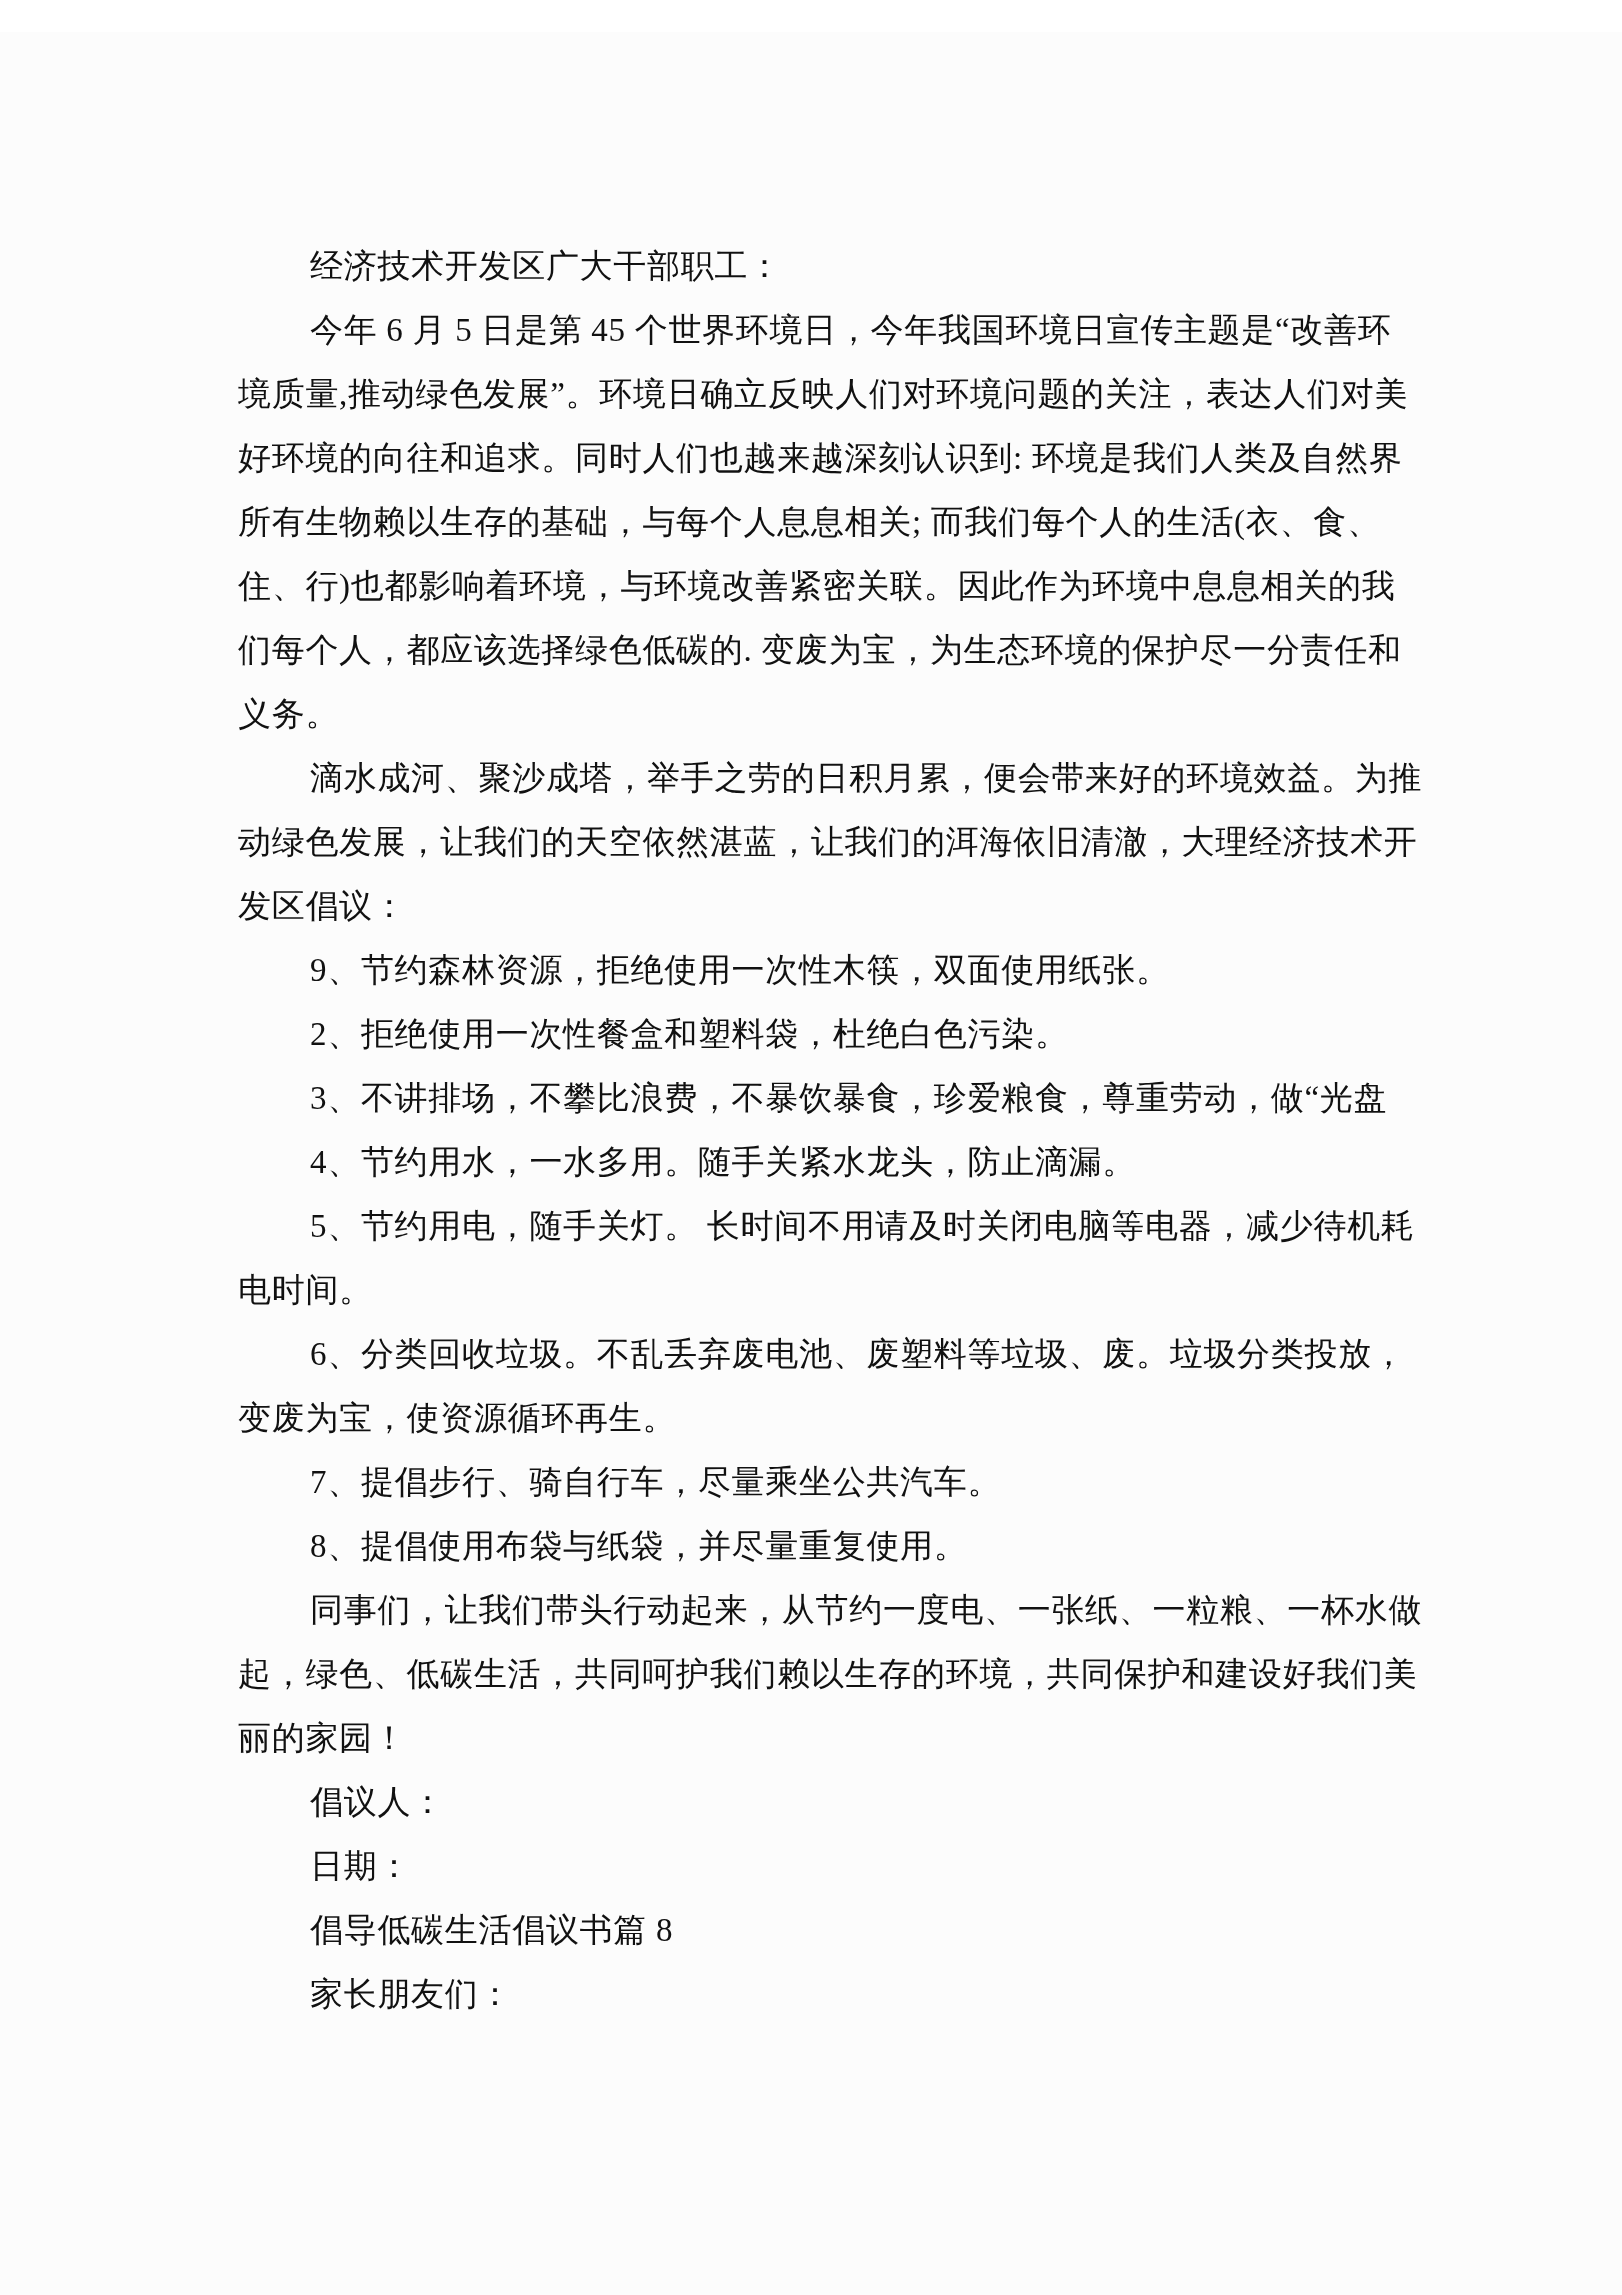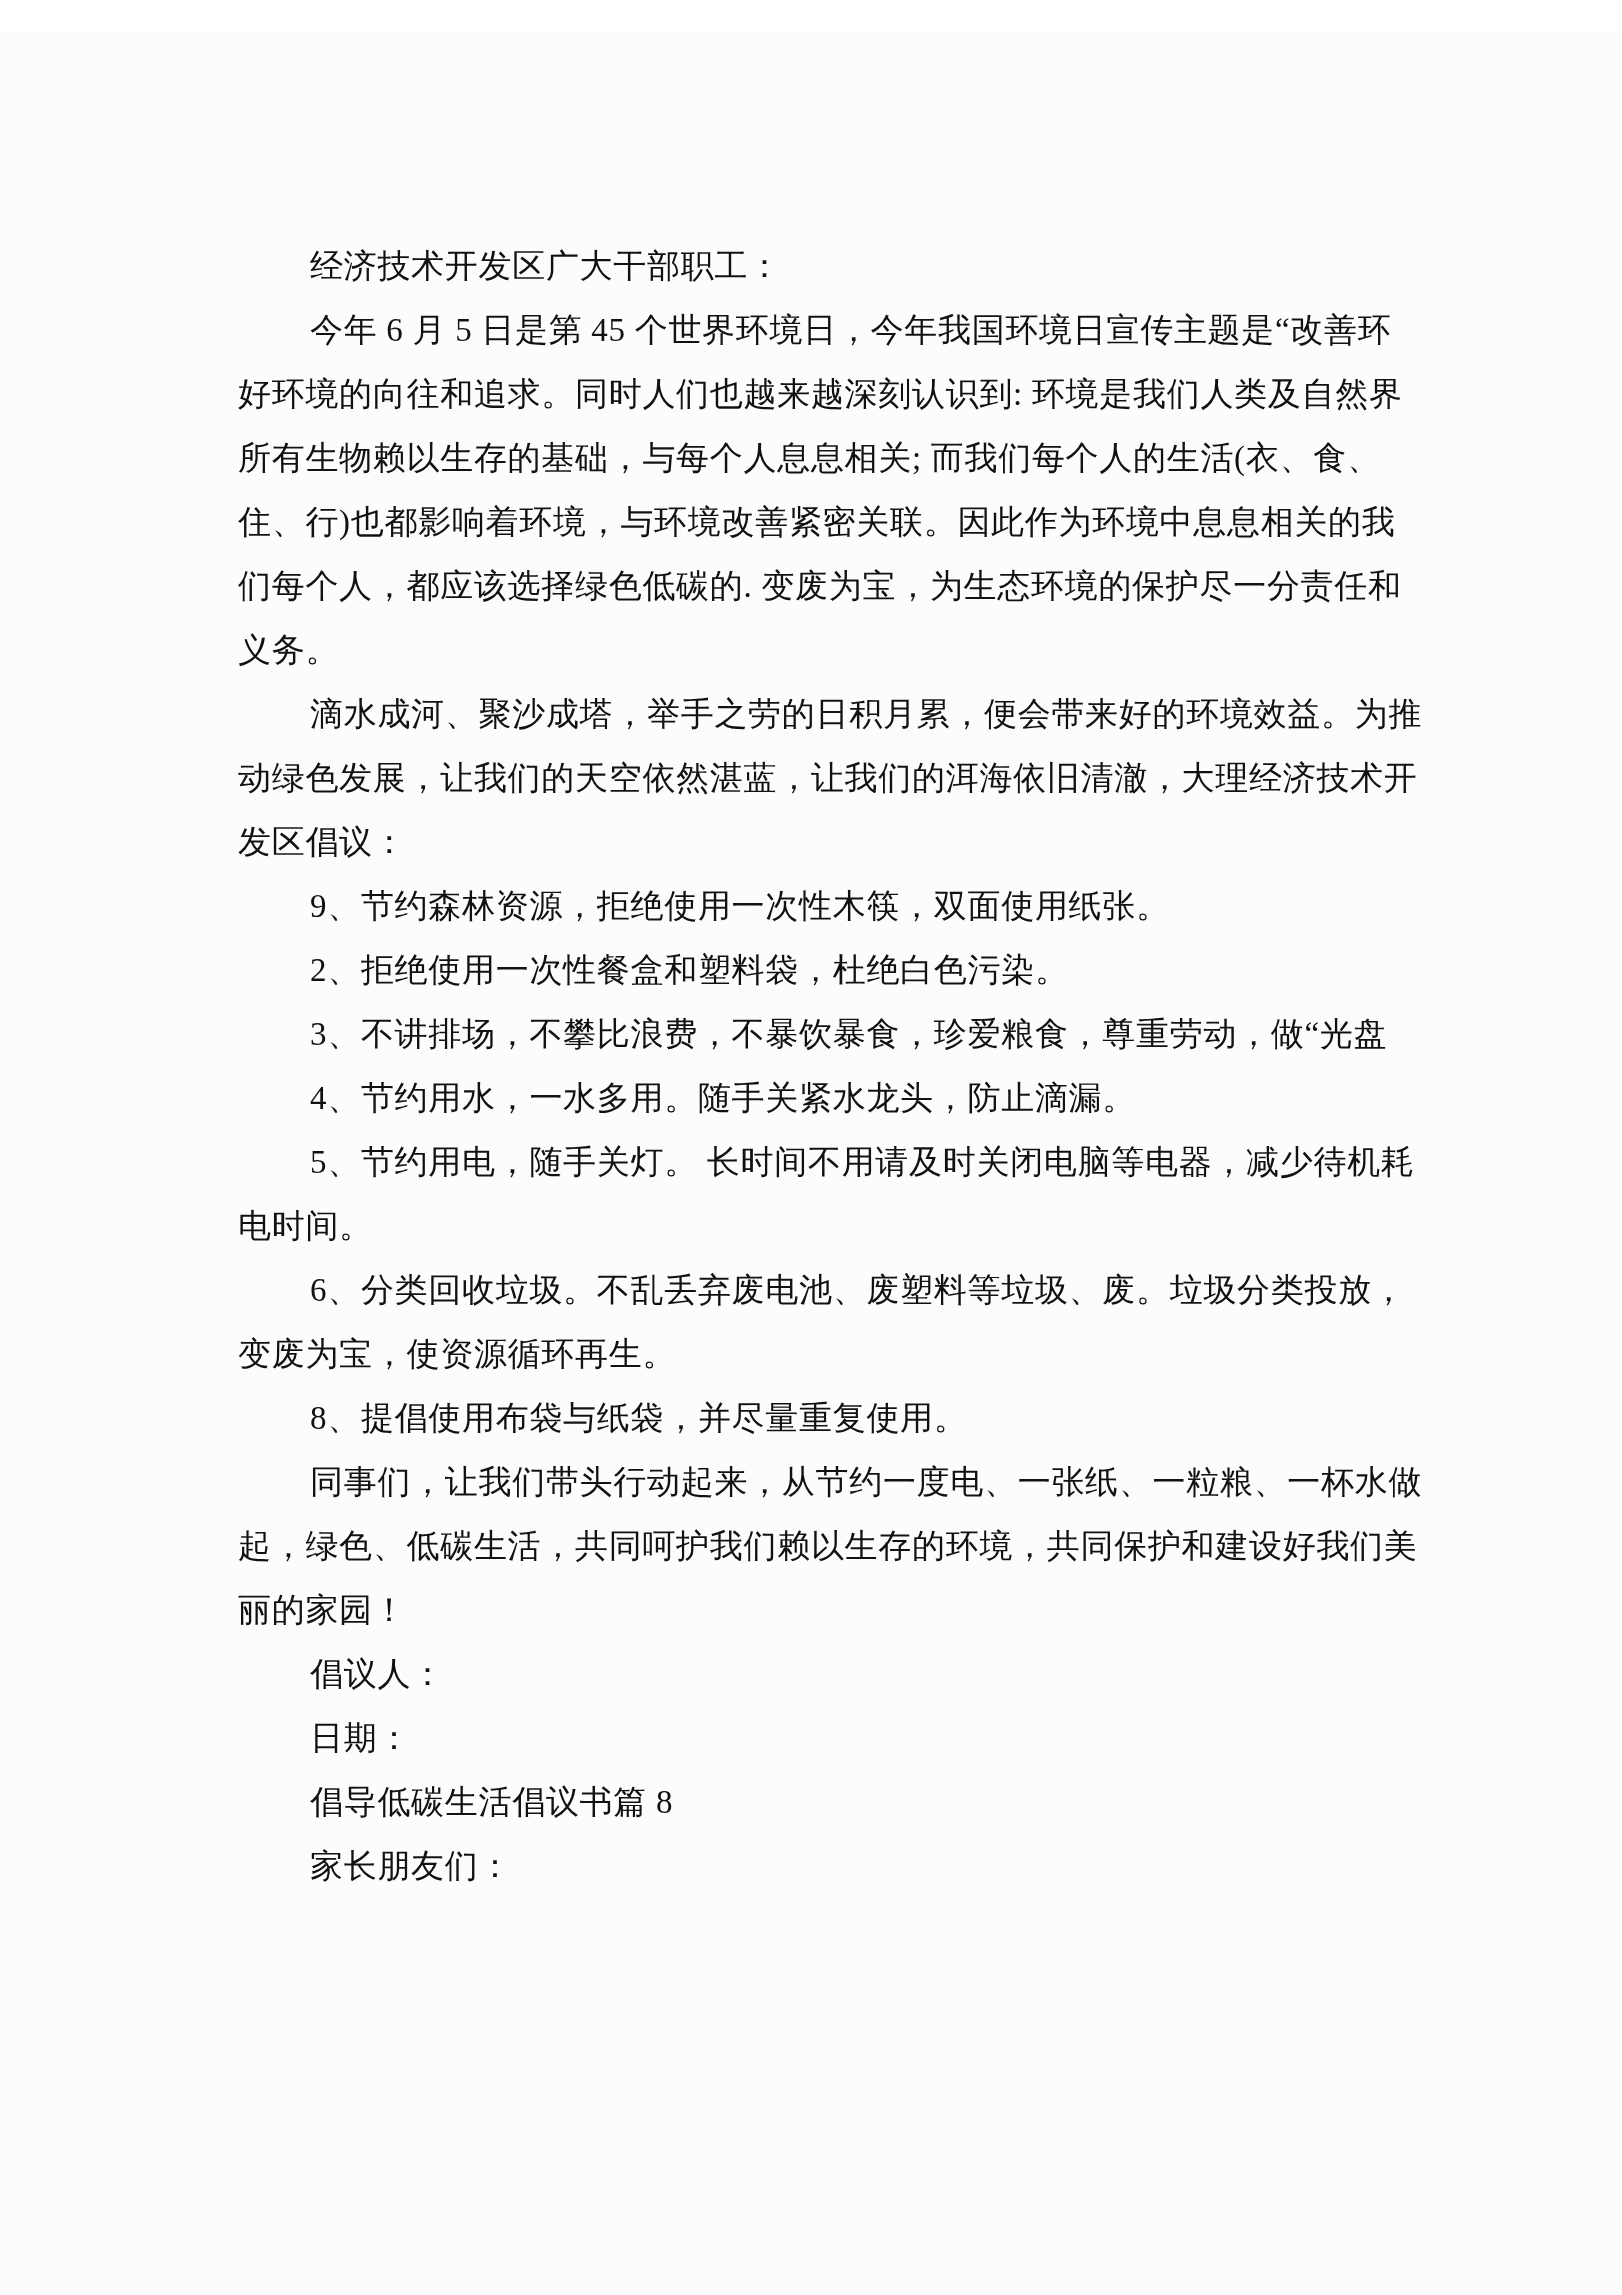--- a/index.html
+++ b/index.html
@@ -33,36 +33,38 @@
     padding-left: 72px; 
   }
 </style>
 </head>
 <body>
 
 <div class="page" style="background: rgb(252, 252, 252);">
   <div class="text-block" style="color: rgb(17, 17, 17);">
       <div class="line indent">经济技术开发区广大干部职工：</div>
       <div class="line indent">今年 6 月 5 日是第 45 个世界环境日，今年我国环境日宣传主题是“改善环</div>
+      <div class="line">境质量,推动绿色发展”。环境日确立反映人们对环境问题的关注，表达人们对美</div>
       <div class="line">好环境的向往和追求。同时人们也越来越深刻认识到: 环境是我们人类及自然界</div>
       <div class="line">所有生物赖以生存的基础，与每个人息息相关; 而我们每个人的生活(衣、食、</div>
       <div class="line">住、行)也都影响着环境，与环境改善紧密关联。因此作为环境中息息相关的我</div>
       <div class="line">们每个人，都应该选择绿色低碳的. 变废为宝，为生态环境的保护尽一分责任和</div>
       <div class="line">义务。</div>
       <div class="line indent">滴水成河、聚沙成塔，举手之劳的日积月累，便会带来好的环境效益。为推</div>
       <div class="line">动绿色发展，让我们的天空依然湛蓝，让我们的洱海依旧清澈，大理经济技术开</div>
       <div class="line">发区倡议：</div>
       <div class="line indent">9、节约森林资源，拒绝使用一次性木筷，双面使用纸张。</div>
       <div class="line indent">2、拒绝使用一次性餐盒和塑料袋，杜绝白色污染。</div>
       <div class="line indent">3、不讲排场，不攀比浪费，不暴饮暴食，珍爱粮食，尊重劳动，做“光盘</div>
       <div class="line indent">4、节约用水，一水多用。随手关紧水龙头，防止滴漏。</div>
       <div class="line indent">5、节约用电，随手关灯。 长时间不用请及时关闭电脑等电器，减少待机耗</div>
       <div class="line">电时间。</div>
       <div class="line indent">6、分类回收垃圾。不乱丢弃废电池、废塑料等垃圾、废。垃圾分类投放，</div>
       <div class="line">变废为宝，使资源循环再生。</div>
+      <div class="line indent">7、提倡步行、骑自行车，尽量乘坐公共汽车。</div>
       <div class="line indent">8、提倡使用布袋与纸袋，并尽量重复使用。</div>
       <div class="line indent">同事们，让我们带头行动起来，从节约一度电、一张纸、一粒粮、一杯水做</div>
       <div class="line">起，绿色、低碳生活，共同呵护我们赖以生存的环境，共同保护和建设好我们美</div>
       <div class="line">丽的家园！</div>
       <div class="line indent">倡议人：</div>
       <div class="line indent">日期：</div>
       <div class="line indent">倡导低碳生活倡议书篇 8</div>
       <div class="line indent">家长朋友们：</div>
     </div>
 </div>

